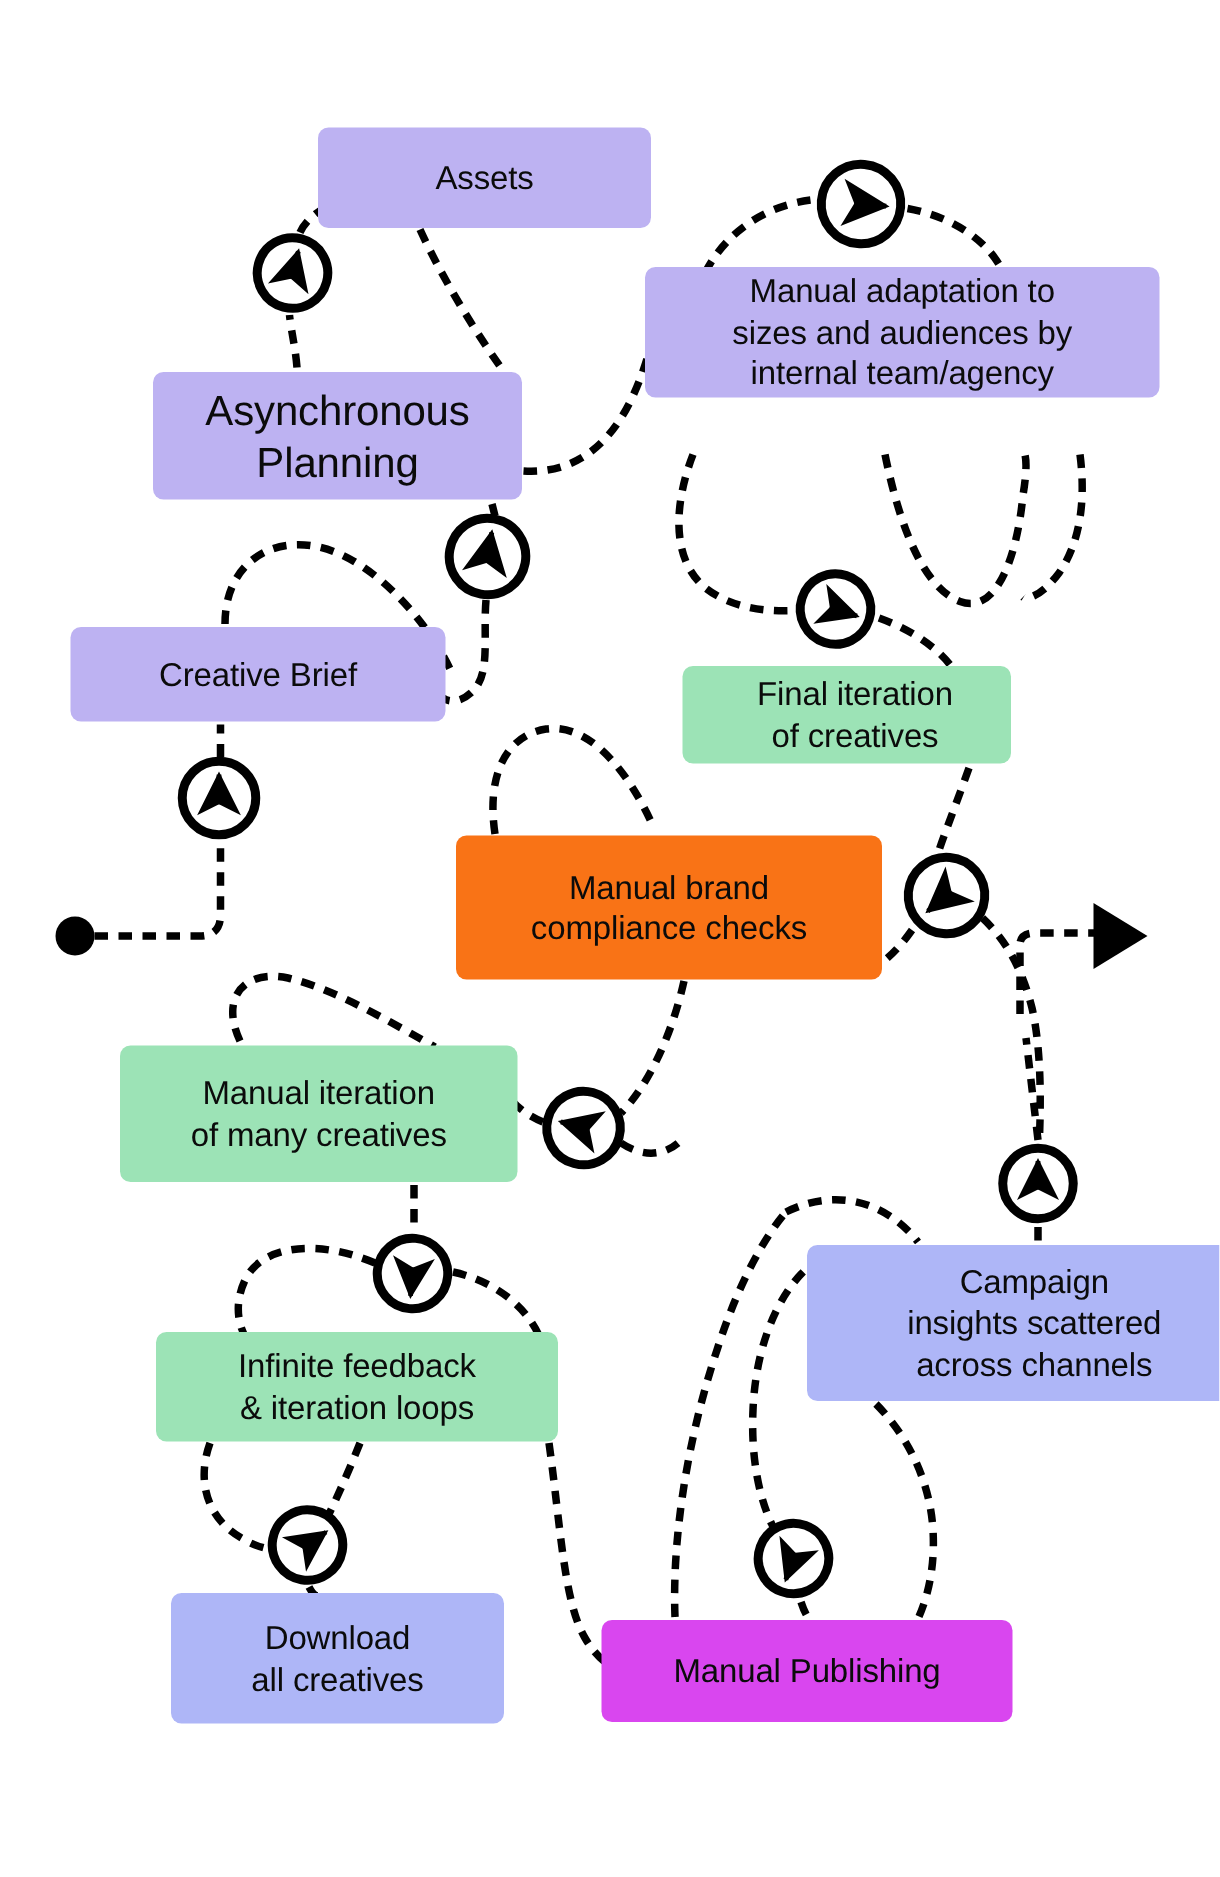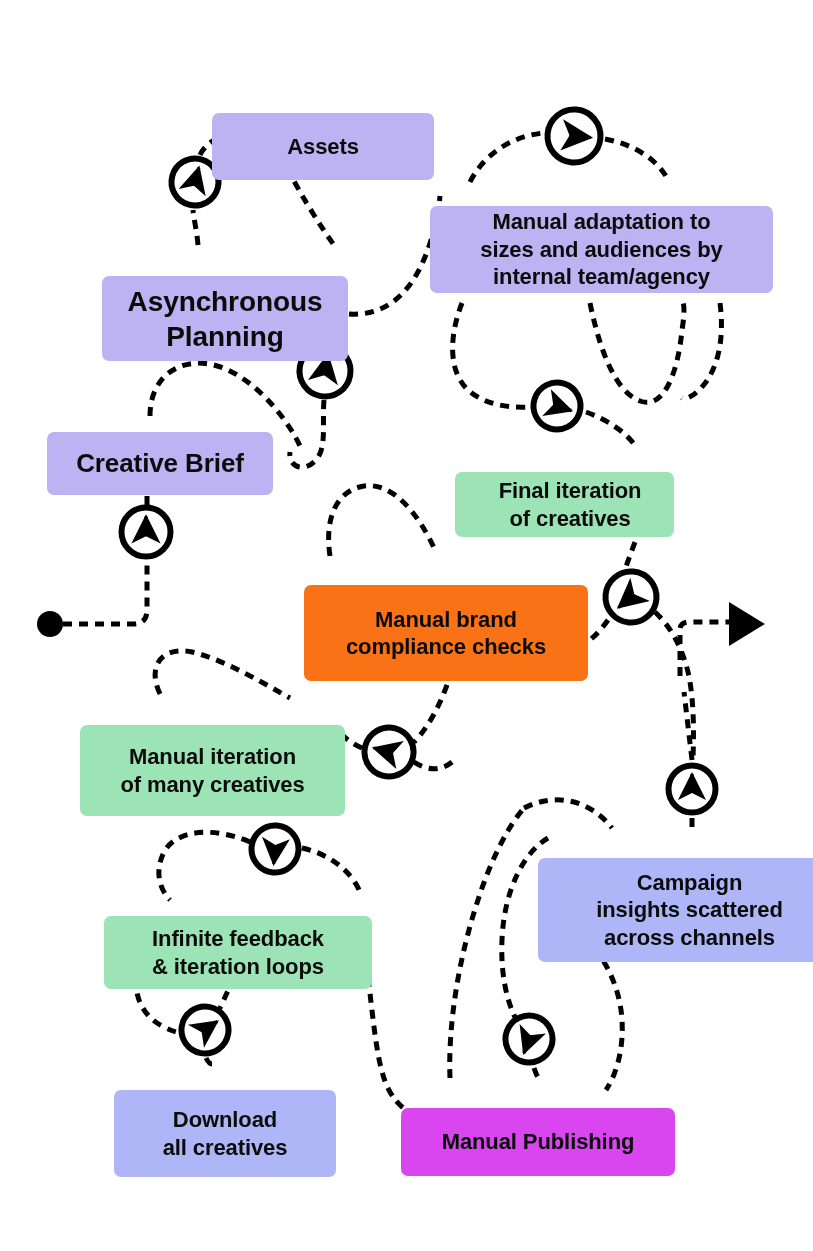--- a/index.html
+++ b/index.html
@@ -29,26 +29,25 @@
     position: absolute;
     box-sizing: border-box;
     border-radius: 7px;
     display: flex;
     align-items: center;
     justify-content: center;
     text-align: center;
     color: #0b0b0b;
     font-family: "Liberation Sans", sans-serif;
     font-size: 21px;
-    font-weight: 700;
+    font-weight: 400;
     line-height: 1.25;
     letter-spacing: -0.1px;
     padding: 4px 10px;
     z-index: 5;
-    margin-top: 28px;
   }
   .node span { display: block; white-space: pre-line; }
 </style>
 </head>
 <body>
 
 <div id="canvas">
 
   <svg id="wires" viewBox="0 0 813 1251" aria-hidden="true">
     <g id="wire-group" fill="none" stroke="#000000" stroke-width="5" stroke-dasharray="9 7" stroke-linecap="butt">
@@ -160,21 +159,21 @@
       </div>
       <div class="node" style="left: 430px; top: 178px; width: 343px; height: 87px; background: rgb(189, 178, 242); font-size: 22px; color: rgb(11, 11, 11);">
         <span>Manual adaptation to
 sizes and audiences by
 internal team/agency</span>
       </div>
       <div class="node" style="left: 102px; top: 248px; width: 246px; height: 85px; background: rgb(189, 178, 242); font-size: 28px; color: rgb(11, 11, 11);">
         <span>Asynchronous
 Planning</span>
       </div>
-      <div class="node" style="left: 47px; top: 404px; width: 226px; height: 63px; background: rgb(189, 178, 242); font-size: 26px; color: rgb(11, 11, 11);">
+      <div class="node" style="left: 47px; top: 418px; width: 250px; height: 63px; background: rgb(189, 178, 242); font-size: 22px; color: rgb(11, 11, 11);">
         <span>Creative Brief</span>
       </div>
       <div class="node" style="left: 455px; top: 444px; width: 219px; height: 65px; background: rgb(156, 227, 182); font-size: 22px; color: rgb(11, 11, 11); padding-left: 21px;">
         <span>Final iteration
 of creatives</span>
       </div>
       <div class="node" style="left: 304px; top: 557px; width: 284px; height: 96px; background: #f97316; font-size: 22px; color: rgb(11, 11, 11);">
         <span>Manual brand
 compliance checks</span>
       </div>

